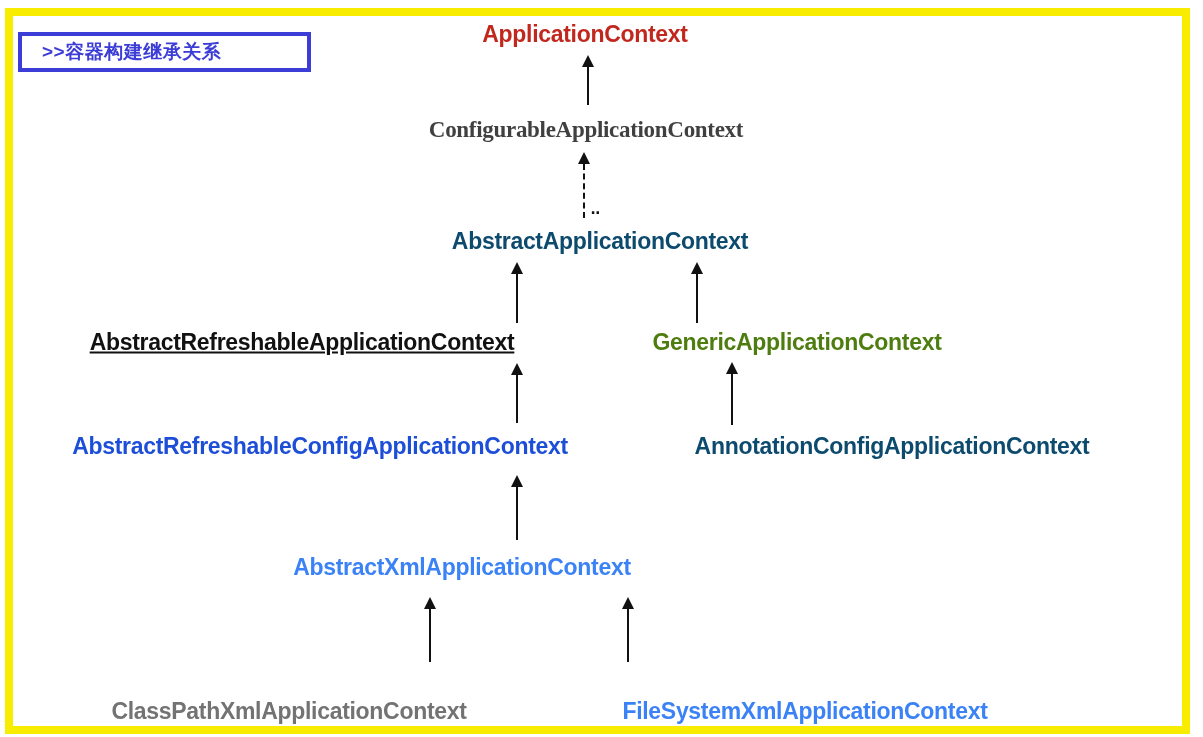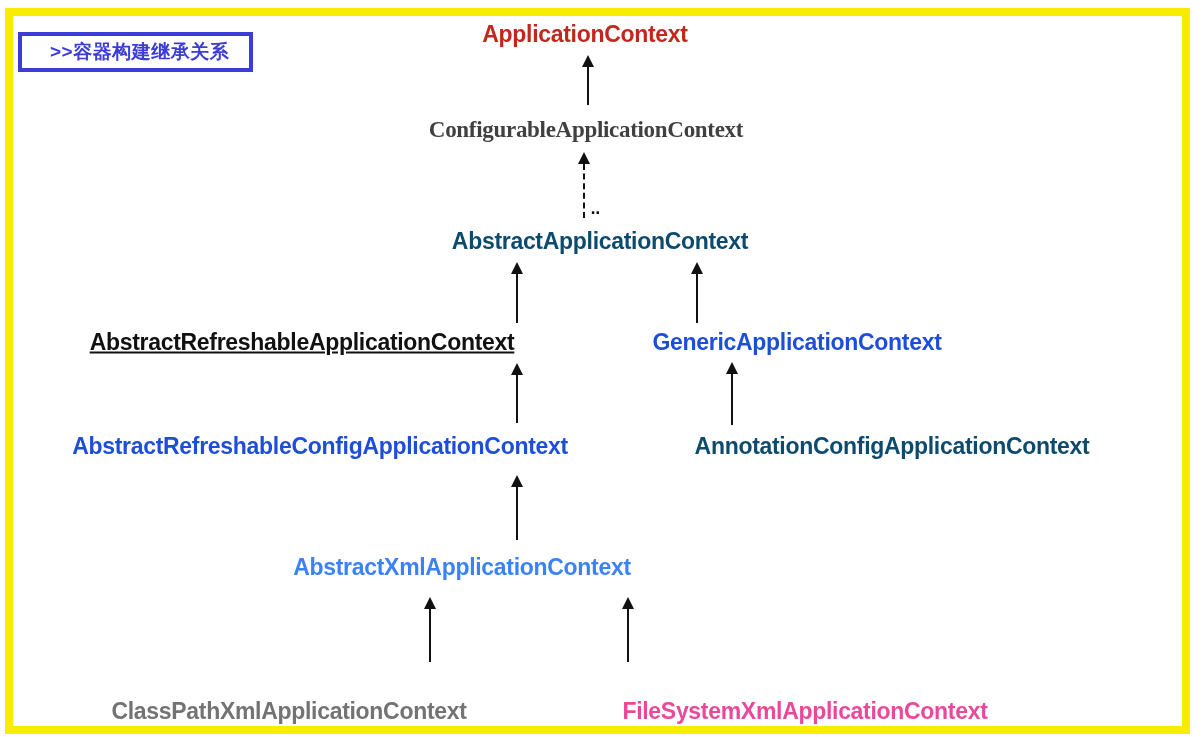--- a/index.html
+++ b/index.html
@@ -21,27 +21,27 @@
     top: 8px;
     width: 1185px;
     height: 726px;
     border: 8px solid #f8ed00;
     box-sizing: border-box;
   }
   .legend-box {
     position: absolute;
     left: 18px;
     top: 32px;
-    width: 235px;
+    width: 293px;
     height: 40px;
     border: 4px solid #3c3cd6;
     box-sizing: border-box;
     display: flex;
     align-items: center;
-    padding-left: 28px;
+    padding-left: 20px;
     background: #ffffff;
   }
   .legend-box span {
     color: #3c3cd6;
     font-size: 19px;
     font-weight: 700;
     letter-spacing: 0.5px;
     white-space: nowrap;
   }
   .node {
@@ -91,26 +91,26 @@
 <div id="canvas">
   <div class="frame"></div>
   <div class="legend-box">
     <span>&gt;&gt;容器构建继承关系</span>
   </div>
   <div>
       <div class="node" style="left: 585px; top: 34px; color: rgb(194, 39, 29);">ApplicationContext</div>
       <div class="node" style="left: 586px; top: 130px; color: #404040; font-family: Liberation Serif, serif;">ConfigurableApplicationContext</div>
       <div class="node" style="left: 600px; top: 241px; color: #0c4a6e;">AbstractApplicationContext</div>
       <div class="node" style="left: 302px; top: 342px; color: rgb(17, 17, 17); text-decoration: underline;">AbstractRefreshableApplicationContext</div>
-      <div class="node" style="left: 797px; top: 342px; color: #1d4ed8;">GenericApplicationContext</div>
+      <div class="node" style="left: 797px; top: 342px; color: #4d7c0f;">GenericApplicationContext</div>
       <div class="node" style="left: 320px; top: 446px; color: #1d4ed8;">AbstractRefreshableConfigApplicationContext</div>
       <div class="node" style="left: 892px; top: 446px; color: #0c4a6e;">AnnotationConfigApplicationContext</div>
       <div class="node" style="left: 462px; top: 567px; color: #3b82f6;">AbstractXmlApplicationContext</div>
       <div class="node" style="left: 289px; top: 711px; color: #737373;">ClassPathXmlApplicationContext</div>
-      <div class="node" style="left: 805px; top: 711px; color: #ec4899;">FileSystemXmlApplicationContext</div>
+      <div class="node" style="left: 805px; top: 711px; color: #3b82f6;">FileSystemXmlApplicationContext</div>
       <div class="arrow" style="left: 588px; top: 55px; height: 50px;">
         <div class="arrow-head"></div>
         <div class="arrow-line"></div>
       </div>
       <div class="arrow dashed" style="left: 584px; top: 152px; height: 66px;">
         <div class="arrow-head"></div>
         <div class="arrow-line"></div>
       </div>
       <div class="arrow" style="left: 517px; top: 262px; height: 61px;">
         <div class="arrow-head"></div>

